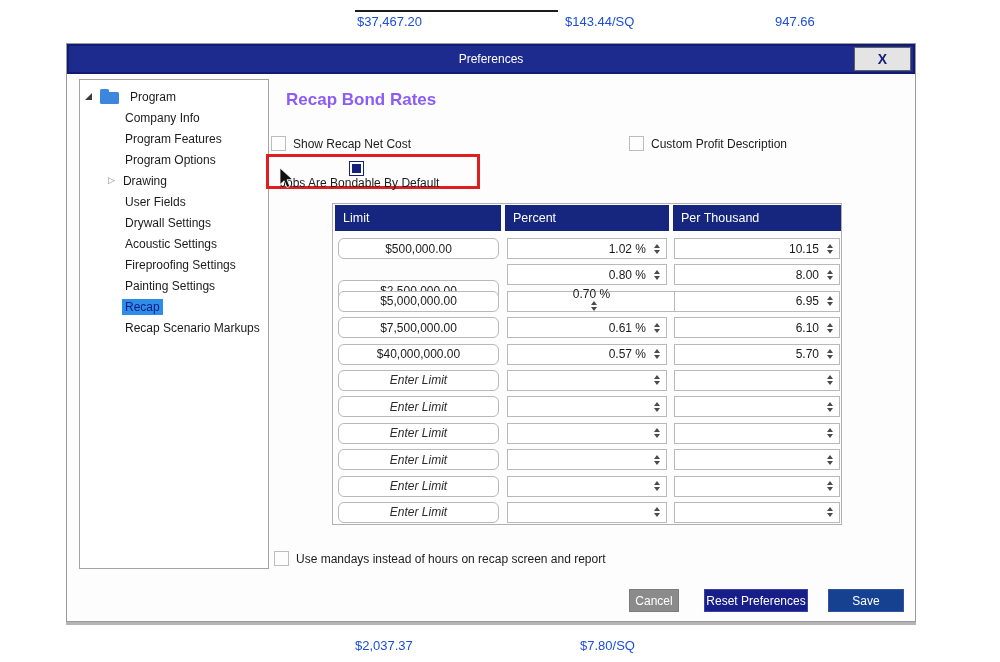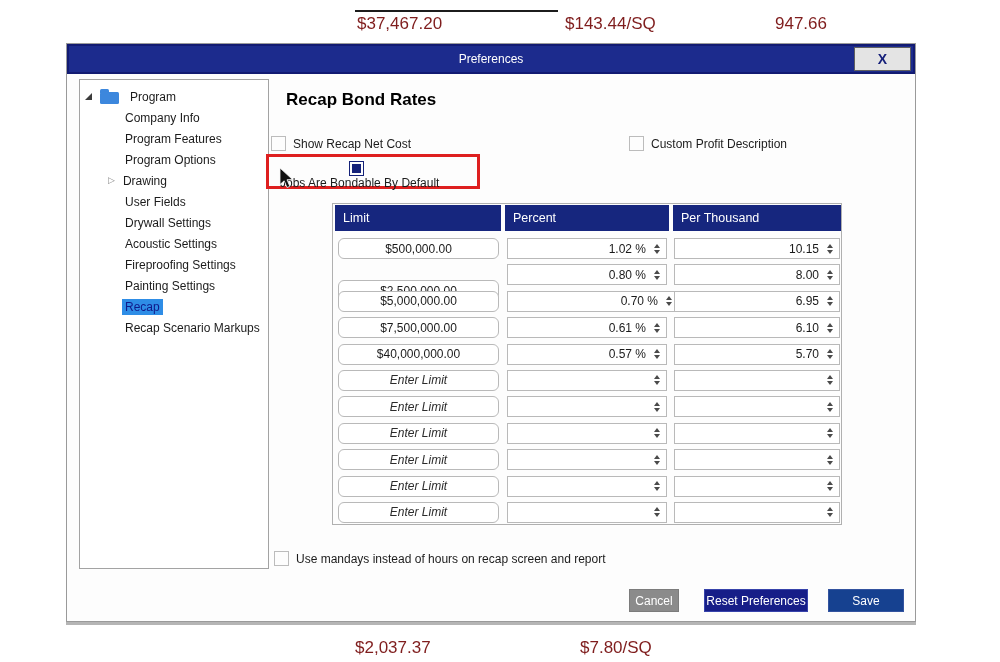--- a/index.html
+++ b/index.html
@@ -1,21 +1,21 @@
 <!DOCTYPE html>
 <html><head>
 <meta charset="utf-8">
 <style>
   * { margin:0; padding:0; box-sizing:border-box; }
   html,body { width:1000px; height:662px; background:#ffffff;
     font-family:"Liberation Sans", sans-serif; overflow:hidden; }
   .stage { position:relative; width:1000px; height:662px; background:#ffffff; }
 
   
-  .bg-text { position:absolute; font-size:17px; color:#7f1d1d; }
+  .bg-text { position:absolute; font-size:13px; color:#1d4ed8; }
   .bg-overline { position:absolute; left:355px; top:10px; width:203px; height:2px; background:#1c1c1c; }
 
   
   .dialog { position:absolute; left:66px; top:43px; width:850px; height:579px;
     background:#fdfdfd; border:1px solid #9a9a9a; box-shadow:0 3px 0 rgba(120,120,120,.55); }
   .titlebar { position:absolute; left:0; top:0; width:100%; height:30px;
     background:#1c2b8d; border:2px solid #121b72; display:flex; align-items:center; justify-content:center; }
   .titlebar .title { color:#ffffff; font-size:12px; }
   .close-btn { position:absolute; top:3px; right:4px; width:57px; height:24px;
     background:#e4e4e4; border:1px solid #5f5f5f; color:#16207a; font-weight:bold;
@@ -32,21 +32,21 @@
     border-bottom:7px solid #3c3c3c; margin-right:8px; }
   .exp-collapsed { color:#8a8a8a; font-size:9px; margin-right:5px; line-height:9px; }
   .folder-ico { position:relative; width:19px; height:12px; background:#3c87dd;
     border-radius:1.5px; margin-right:8px; margin-top:2px; }
   .folder-ico::before { content:""; position:absolute; left:0; top:-3px; width:9px; height:4px;
     background:#3c87dd; border-radius:1.5px 1.5px 0 0; }
   .tree-label { padding:1px 3px; }
   .tree-label.selected { background:#2e8de6; color:#101a8a; }
 
   
-  .heading { position:absolute; left:219px; top:46px; font-size:17px; font-weight:bold; color:#000000; }
+  .heading { position:absolute; left:219px; top:46px; font-size:17px; font-weight:bold; color:#8b5cf6; }
 
   .checkbox { position:relative; width:15px; height:15px; background:#fdfdfd;
     border:1px solid #bcbcbc; display:inline-block; flex:none; }
   .checkbox.checked { border:1px solid #152279; }
   .checkbox.checked::after { content:""; position:absolute; left:2px; top:2px; width:9px; height:9px; background:#152279; }
   .cb-row { position:absolute; display:flex; align-items:center; }
   .cb-label { font-size:12px; color:#1c1c1c; margin-left:7px; white-space:nowrap; }
 
   .red-box { position:absolute; left:199px; top:110px; width:214px; height:35px;
     border:3px solid #de1f1f; }
@@ -195,21 +195,21 @@
             <div class="cell num" style="left: 341px; width: 166px;">
               <span>8.00</span>
               <span class="spin">
                 <span class="up"></span>
                 <span class="dn"></span>
               </span>
             </div>
           </div>
           <div class="t-row">
             <div class="cell limit" style="left: 5px; width: 161px;">$5,000,000.00</div>
-            <div class="cell num" style="left: 174px; width: 172px;">
+            <div class="cell num" style="left: 174px; width: 172px; flex-direction: column;">
               <span>0.70 %</span>
               <span class="spin">
                 <span class="up"></span>
                 <span class="dn"></span>
               </span>
             </div>
             <div class="cell num" style="left: 341px; width: 166px;">
               <span>6.95</span>
               <span class="spin">
                 <span class="up"></span>

